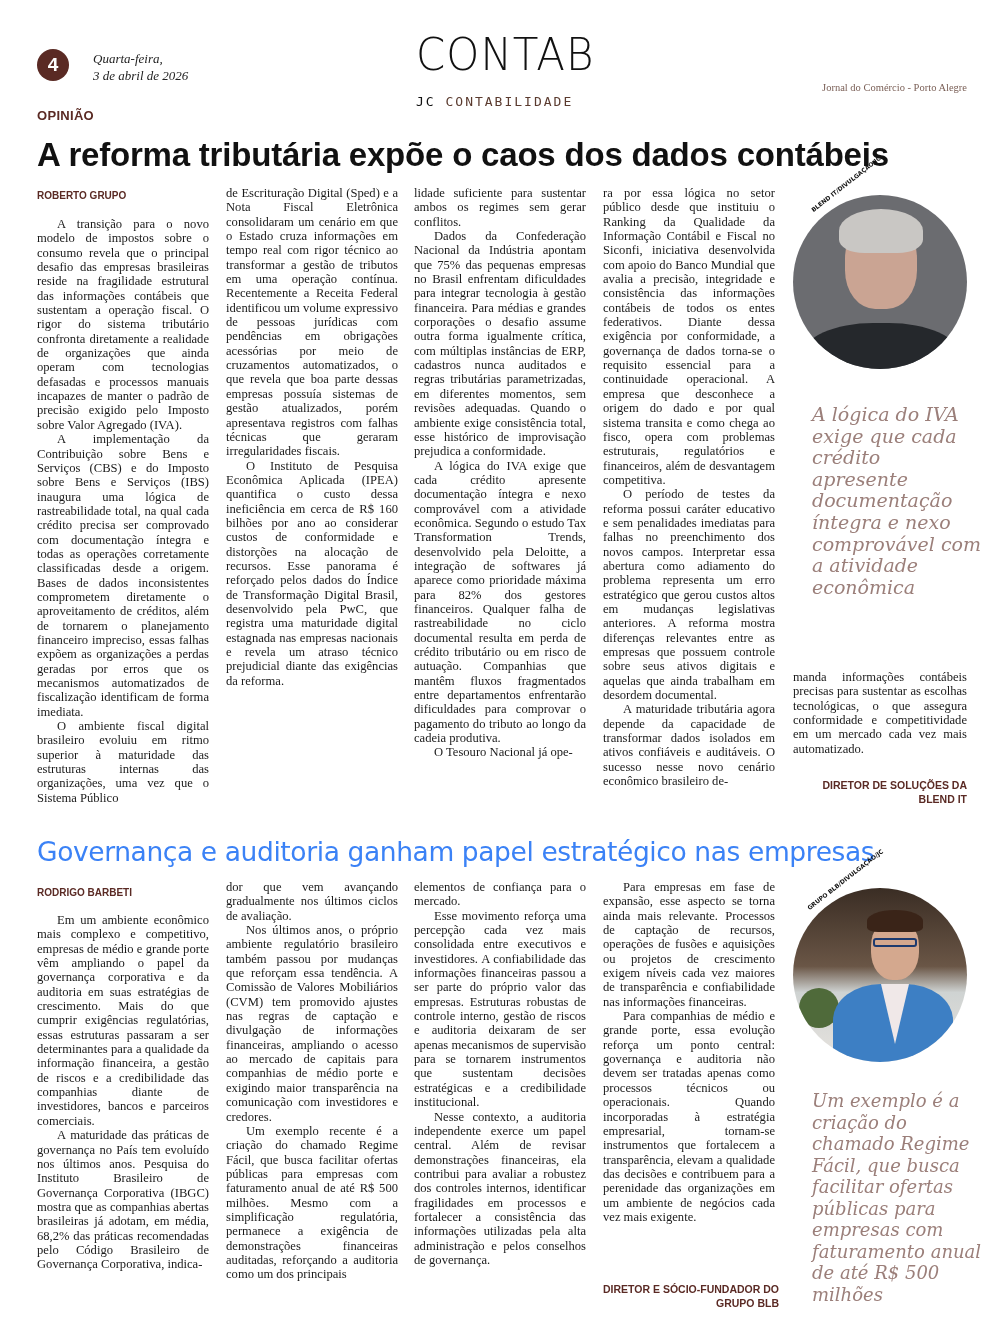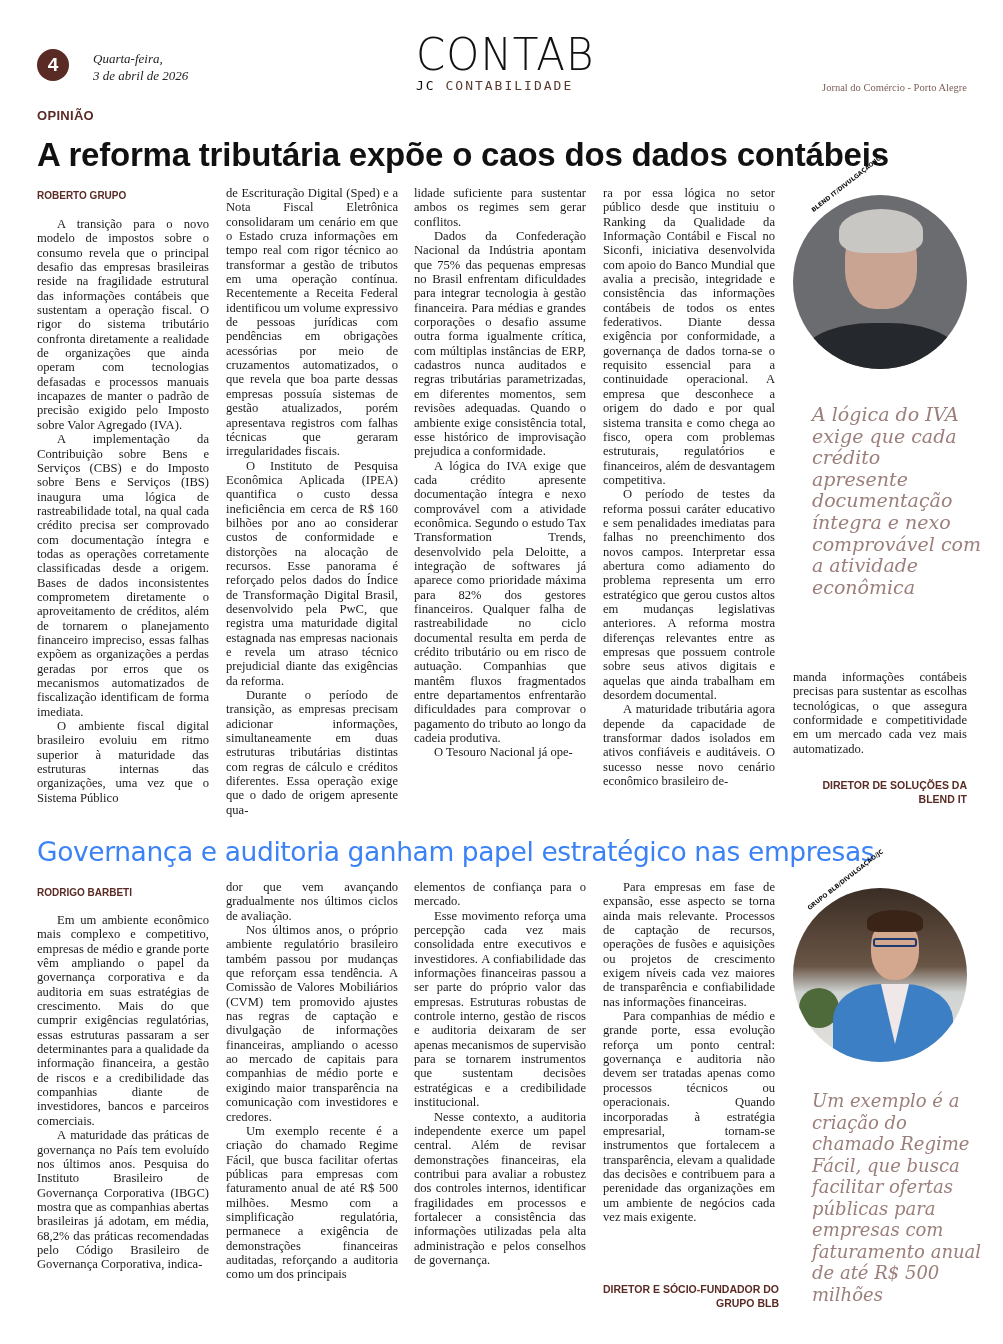--- a/index.html
+++ b/index.html
@@ -19,21 +19,21 @@
   }
   .logo {
     position: absolute; left: 416px; top: 32px; width: 170px; 
   }
   .logo-main {
     font-family: "DejaVu Sans", sans-serif; font-size: 42px; letter-spacing: 1px;
     font-weight: 300; line-height: 46px; color: #111; transform: scaleY(1.05);
   }
   .logo-sub {
     font-family: "DejaVu Sans Mono", monospace; font-size: 13px; letter-spacing: 2px; color: #111;
-    margin-top: 0px;
+    margin-top: 16px;
   }
   .logo-sub .accent { color: #5a3a2e; }
   .paper-name {
     position: absolute; right: 36px; top: 82px;
     font-family: "Liberation Serif", serif; font-size: 10.5px; color: #7a5f56; text-align: center;
   }
   .section-label {
     position: absolute; left: 37px; top: 108px;
     font-family: "Liberation Sans", sans-serif; font-weight: bold; font-size: 13px;
     color: #5a2a24; letter-spacing: 0.3px;
@@ -120,21 +120,20 @@
 <div class="byline" style="left:37px; top:190px;">ROBERTO GRUPO</div>
 
 <div class="col" id="a1c0" style="left:37px; top:217px;">
     <p>A transição para o novo modelo de impostos sobre o consumo revela que o principal desafio das empresas brasileiras reside na fragilidade estrutural das informações contábeis que sustentam a operação fiscal. O rigor do sistema tributário confronta diretamente a realidade de organizações que ainda operam com tecnologias defasadas e processos manuais incapazes de manter o padrão de precisão exigido pelo Imposto sobre Valor Agregado (IVA).</p>
     <p>A implementação da Contribuição sobre Bens e Serviços (CBS) e do Imposto sobre Bens e Serviços (IBS) inaugura uma lógica de rastreabilidade total, na qual cada crédito precisa ser comprovado com documentação íntegra e todas as operações corretamente classificadas desde a origem. Bases de dados inconsistentes comprometem diretamente o aproveitamento de créditos, além de tornarem o planejamento financeiro impreciso, essas falhas expõem as organizações a perdas geradas por erros que os mecanismos automatizados de fiscalização identificam de forma imediata.</p>
     <p>O ambiente fiscal digital brasileiro evoluiu em ritmo superior à maturidade das estruturas internas das organizações, uma vez que o Sistema Público</p>
   </div>
 <div class="col" id="a1c1" style="left:226px; top:186px;">
     <p class="cont">de Escrituração Digital (Sped) e a Nota Fiscal Eletrônica consolidaram um cenário em que o Estado cruza informações em tempo real com rigor técnico ao transformar a gestão de tributos em uma operação contínua. Recentemente a Receita Federal identificou um volume expressivo de pessoas jurídicas com pendências em obrigações acessórias por meio de cruzamentos automatizados, o que revela que boa parte dessas empresas possuía sistemas de gestão atualizados, porém apresentava registros com falhas técnicas que geraram irregularidades fiscais.</p>
     <p>O Instituto de Pesquisa Econômica Aplicada (IPEA) quantifica o custo dessa ineficiência em cerca de R$ 160 bilhões por ano ao considerar custos de conformidade e distorções na alocação de recursos. Esse panorama é reforçado pelos dados do Índice de Transformação Digital Brasil, desenvolvido pela PwC, que registra uma maturidade digital estagnada nas empresas nacionais e revela um atraso técnico prejudicial diante das exigências da reforma.</p>
-    <p>Durante o período de transição, as empresas precisam adicionar informações, simultaneamente em duas estruturas tributárias distintas com regras de cálculo e créditos diferentes. Essa operação exige que o dado de origem apresente qua-</p>
   </div>
 <div class="col" id="a1c2" style="left:414px; top:186px;">
     <p class="cont">lidade suficiente para sustentar ambos os regimes sem gerar conflitos.</p>
     <p>Dados da Confederação Nacional da Indústria apontam que 75% das pequenas empresas no Brasil enfrentam dificuldades para integrar tecnologia à gestão financeira. Para médias e grandes corporações o desafio assume outra forma igualmente crítica, com múltiplas instâncias de ERP, cadastros nunca auditados e regras tributárias parametrizadas, em diferentes momentos, sem revisões adequadas. Quando o ambiente exige consistência total, esse histórico de improvisação prejudica a conformidade.</p>
     <p>A lógica do IVA exige que cada crédito apresente documentação íntegra e nexo comprovável com a atividade econômica. Segundo o estudo Tax Transformation Trends, desenvolvido pela Deloitte, a integração de softwares já aparece como prioridade máxima para 82% dos gestores financeiros. Qualquer falha de rastreabilidade no ciclo documental resulta em perda de crédito tributário ou em risco de autuação. Companhias que mantêm fluxos fragmentados entre departamentos enfrentarão dificuldades para comprovar o pagamento do tributo ao longo da cadeia produtiva.</p>
     <p>O Tesouro Nacional já ope-</p>
   </div>
 <div class="col" id="a1c3" style="left:603px; top:186px;">
     <p class="cont">ra por essa lógica no setor público desde que instituiu o Ranking da Qualidade da Informação Contábil e Fiscal no Siconfi, iniciativa desenvolvida com apoio do Banco Mundial que avalia a precisão, integridade e consistência das informações contábeis de todos os entes federativos. Diante dessa exigência por conformidade, a governança de dados torna-se o requisito essencial para a continuidade operacional. A empresa que desconhece a origem do dado e por qual sistema transita e como chega ao fisco, opera com problemas estruturais, regulatórios e financeiros, além de desvantagem competitiva.</p>
     <p>O período de testes da reforma possui caráter educativo e sem penalidades imediatas para falhas no preenchimento dos novos campos. Interpretar essa abertura como adiamento do problema representa um erro estratégico que gerou custos altos em mudanças legislativas anteriores. A reforma mostra diferenças relevantes entre as empresas que possuem controle sobre seus ativos digitais e aquelas que ainda trabalham em desordem documental.</p>

